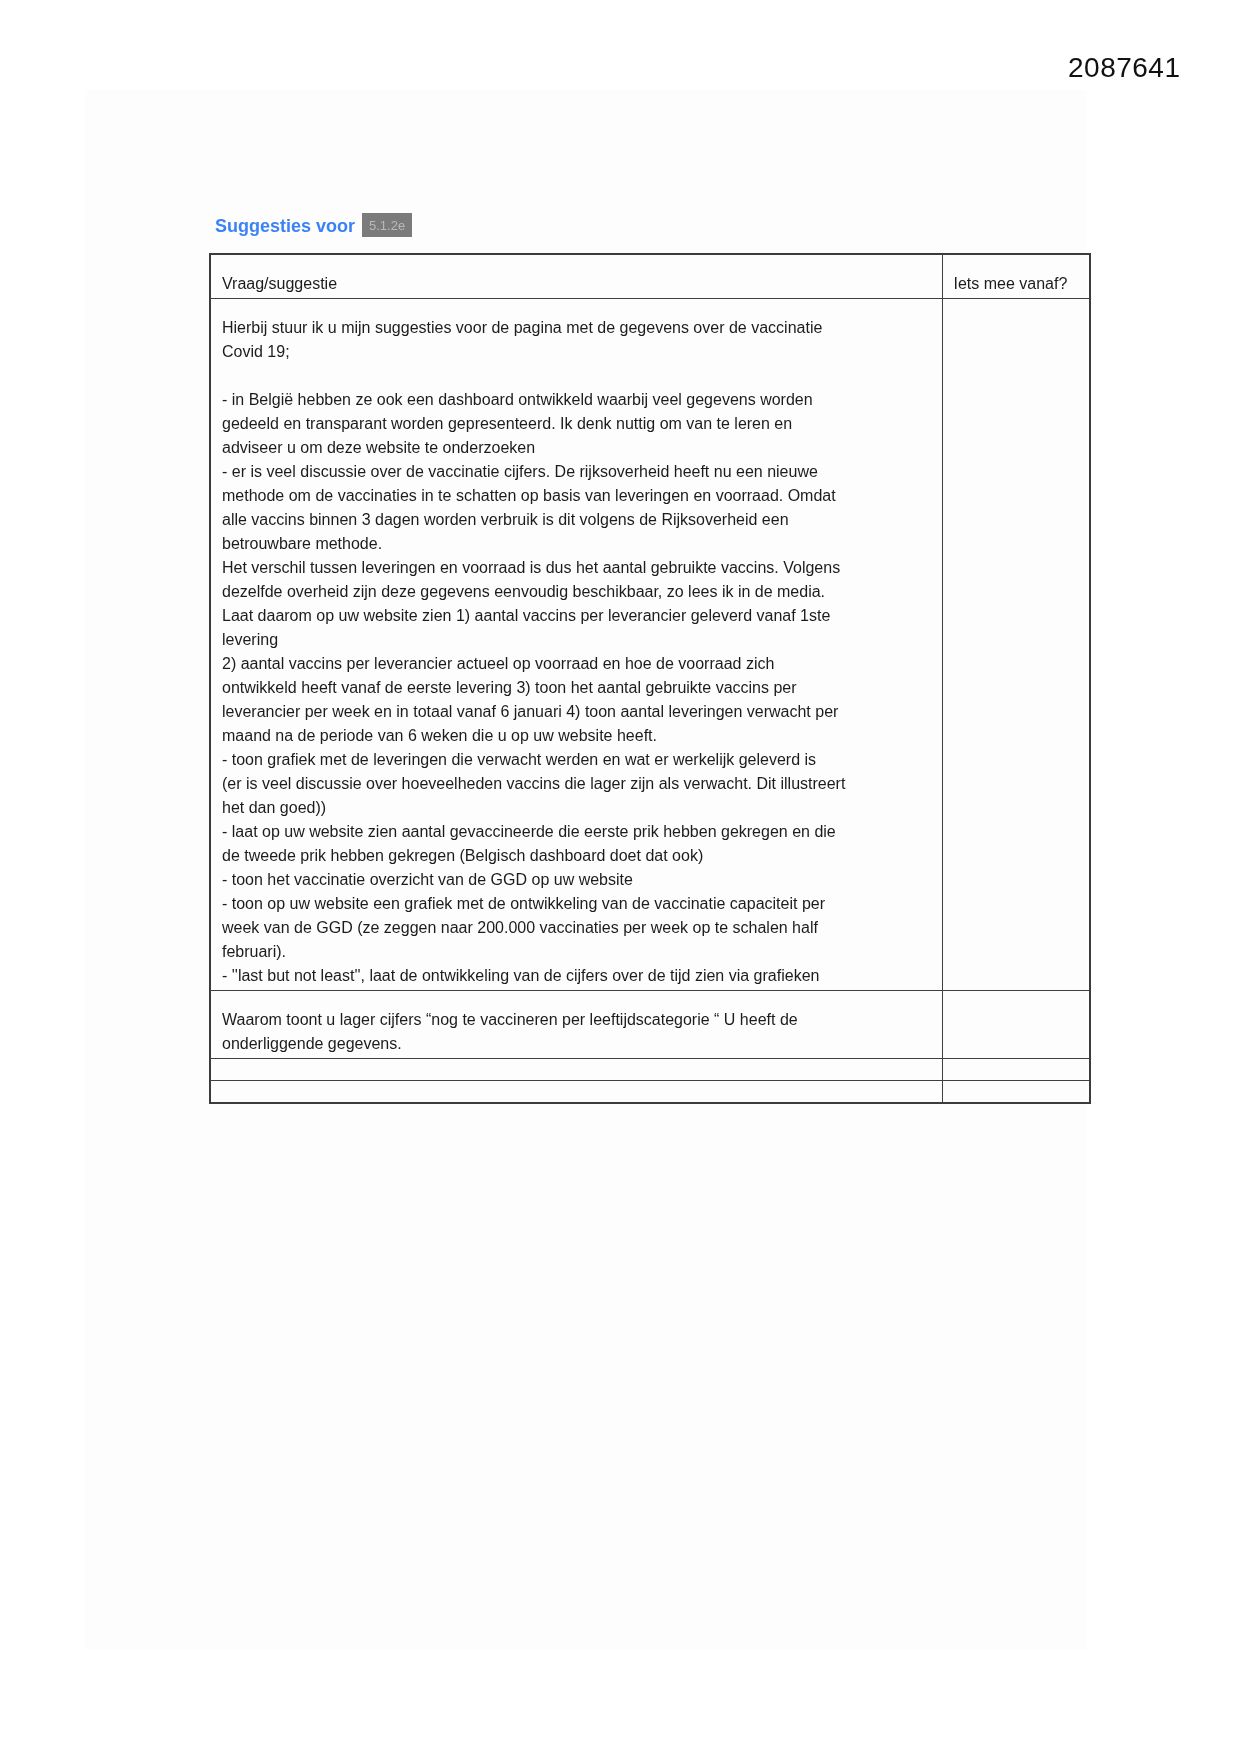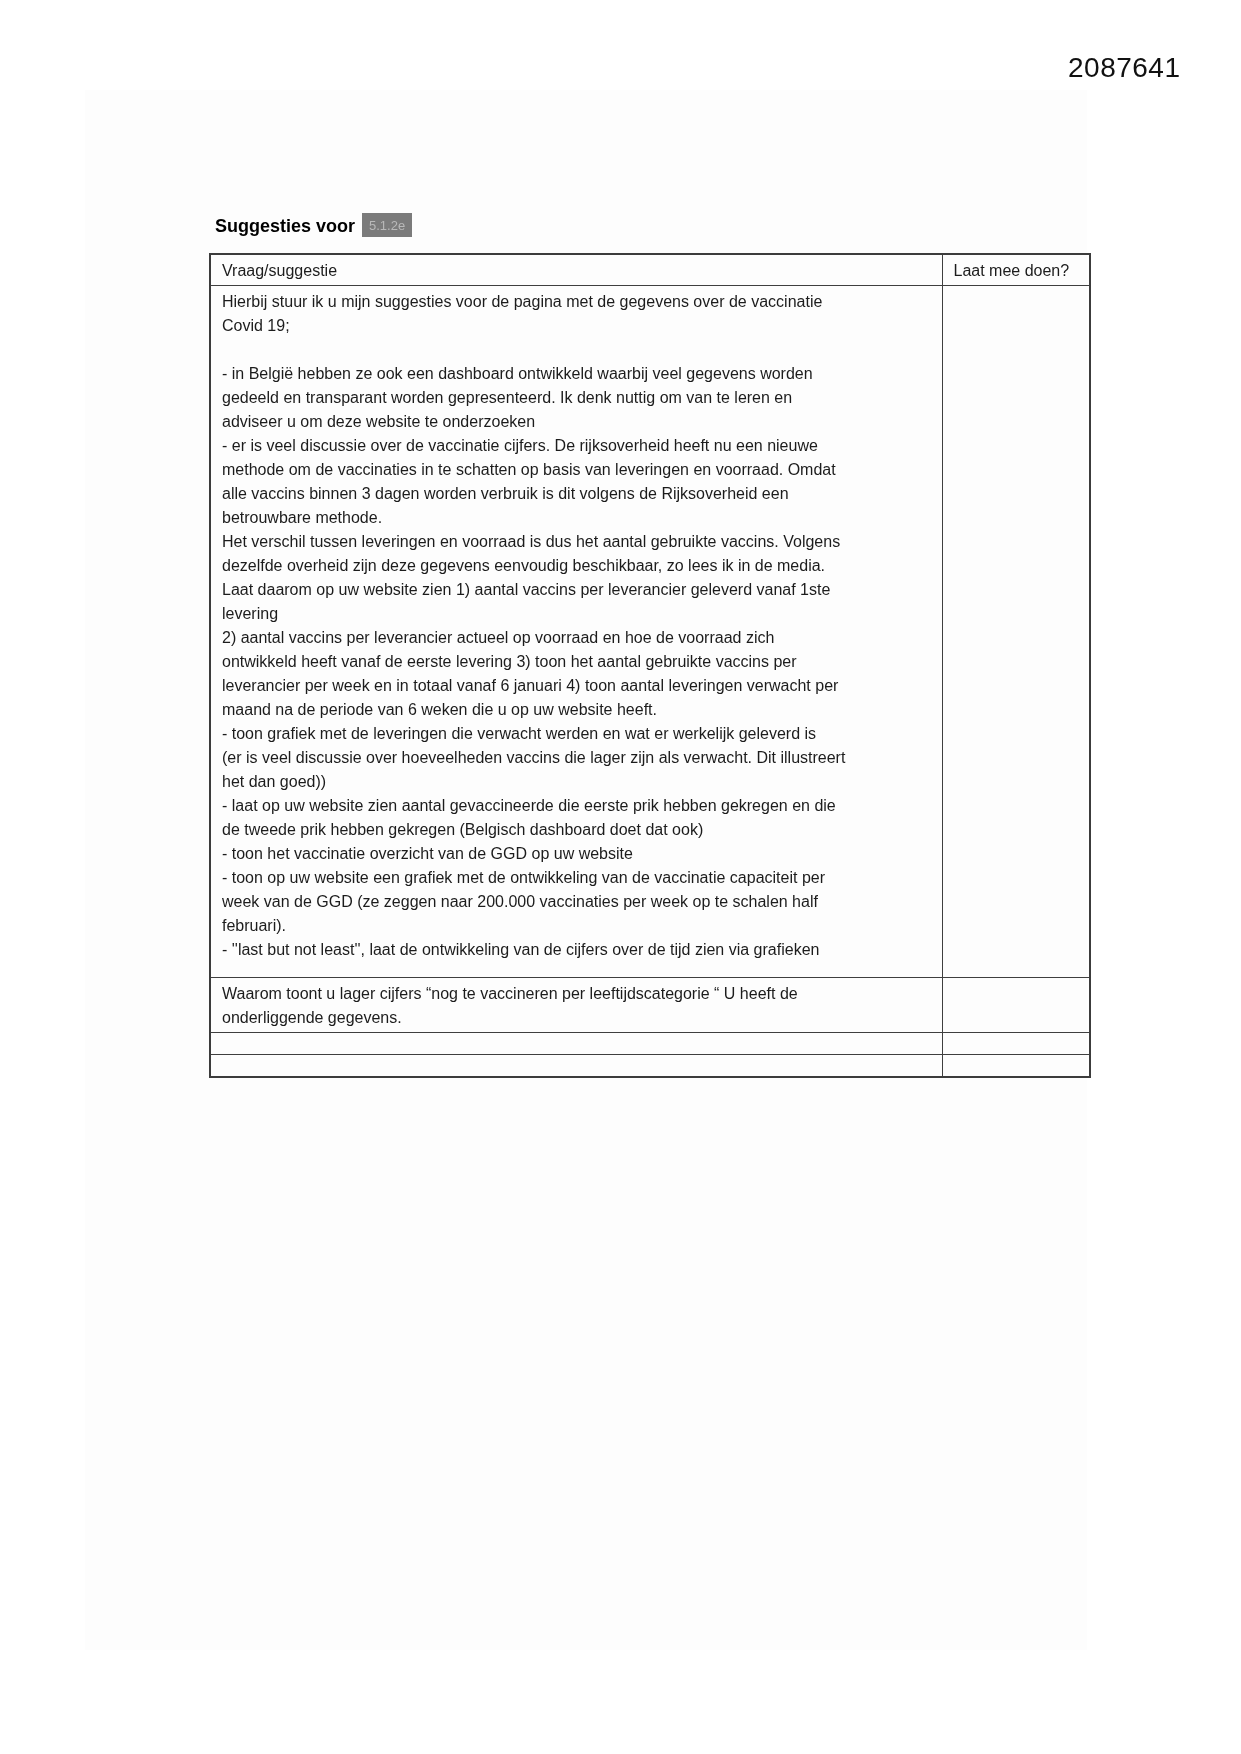--- a/index.html
+++ b/index.html
@@ -35,21 +35,21 @@
     position: absolute;
     left: 215px;
     top: 212px;
     height: 28px;
     display: flex;
     align-items: center;
   }
   .heading-text {
     font-size: 18px;
     font-weight: bold;
-    color: #000000;
+    color: #3b82f6;
   }
   .redaction {
     display: inline-flex;
     align-items: center;
     justify-content: center;
     margin-left: 7px;
     min-width: 38px;
     height: 24px;
     padding: 0 6px;
     background: #7b7b7b;
@@ -72,21 +72,21 @@
     color: #1c1c1c;
   }
   col.c1 { width: 732px; }
   col.c2 { width: 148px; }
   table.suggesties th,
   table.suggesties td {
     border: 1px solid #3f3f3f;
     vertical-align: top;
     text-align: left;
     font-weight: normal;
-    padding: 4px 10px 2px 11px;
+    padding: 17px 10px 2px 11px;
     white-space: pre-line;
     overflow: hidden;
   }
   tr.header-row  { height: 30px; }
   tr.row-main    { height: 692px; }
   tr.row-2       { height: 50px; }
   tr.row-3       { height: 50px; }
   tr.row-4       { height: 53px; }
   tr.row-empty   { height: 22px; }
 </style>
@@ -104,21 +104,21 @@
 
 <div class="table-wrap">
   <table class="suggesties">
     <colgroup>
         <col class="c1">
         <col class="c2">
       </colgroup>
     <thead>
       <tr class="header-row">
         <th>Vraag/suggestie</th>
-        <th>Laat mee doen?</th>
+        <th>Iets mee vanaf?</th>
       </tr>
     </thead>
     <tbody>
       <tr class="row-main">
         <td>Hierbij stuur ik u mijn suggesties voor de pagina met de gegevens over de vaccinatie
 Covid 19;
 
 - in België hebben ze ook een dashboard ontwikkeld waarbij veel gegevens worden
 gedeeld en transparant worden gepresenteerd. Ik denk nuttig om van te leren en
 adviseer u om deze website te onderzoeken

